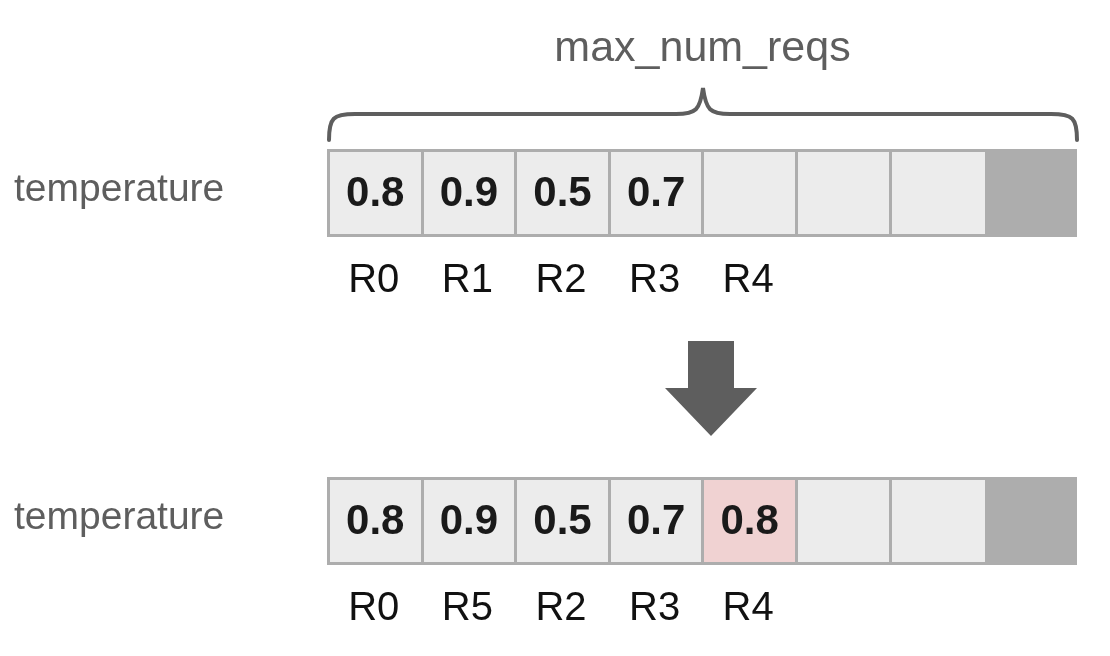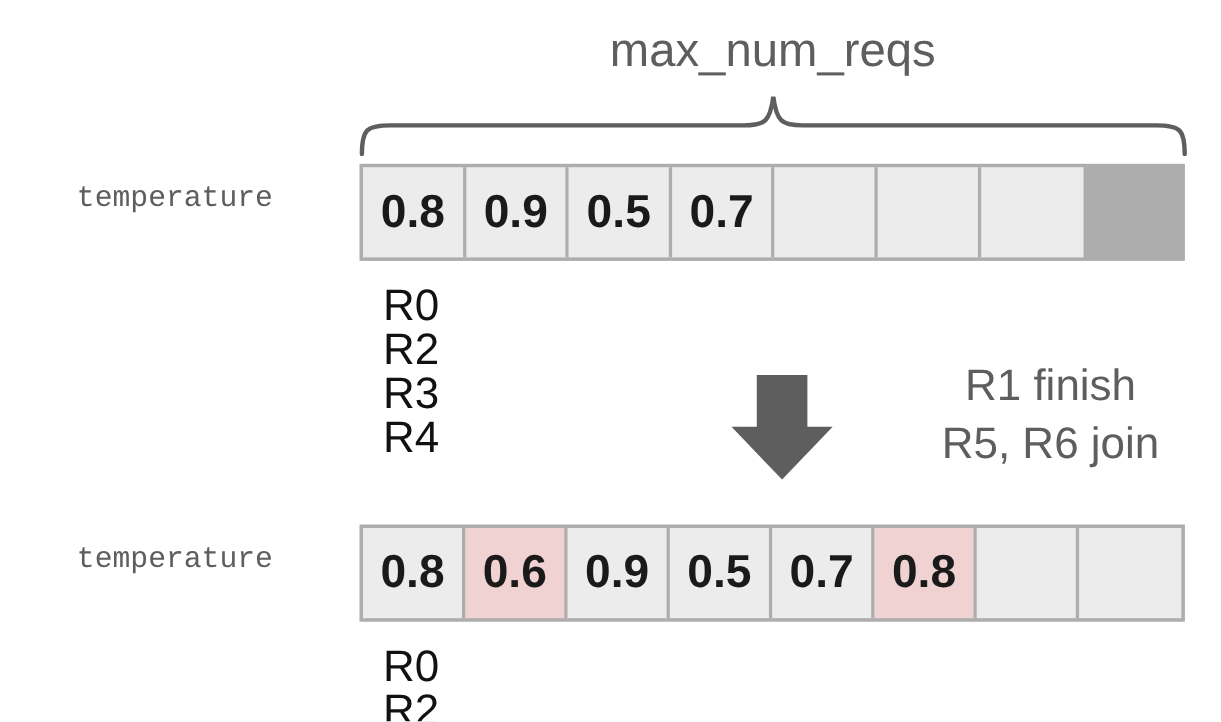--- a/index.html
+++ b/index.html
@@ -32,25 +32,24 @@
     white-space: nowrap;
   }
   
   .title-label.over-array {
     left: 328px;
     width: 749px;
   }
 
   .row-label {
     position: absolute;
-    font-size: 27px;
+    font-size: 39px;
     color: #5e5e5e;
     white-space: nowrap;
-    text-align: center;
-    font-family: Liberation Mono, monospace;
+    text-align: left;
   }
 
   
   .brace {
     position: absolute;
     left: 324px;
     top: 84px;
     width: 757px;
     height: 58px;
   }
@@ -79,21 +78,20 @@
     line-height: 1;
   }
   .cell:last-child { border-right: none; }
   .cell.highlight { background: #f0d2d2; }
   .cell .val { margin-top: -2px; font-weight: bold; }
 
   
   .req-row {
     position: absolute;
     display: flex;
-    flex-direction: column;
   }
   .req {
     width: 93.6px;
     text-align: center;
     font-size: 40px;
     color: #111111;
     line-height: 1;
     white-space: nowrap;
   }
 
@@ -156,47 +154,41 @@
     <div class="cell">
       <span class="val"></span>
     </div>
     <div class="cell">
       <span class="val"></span>
     </div>
   </div>
 
   <div class="req-row" style="left:327px; top:258px; width:750px;">
     <div class="req">R0</div>
+    <div class="req">R1</div>
     <div class="req">R2</div>
     <div class="req">R3</div>
     <div class="req">R4</div>
     <div class="req"></div>
     <div class="req"></div>
     <div class="req"></div>
   </div>
 
   <div class="arrow">
     <svg width="94" height="96" viewBox="0 0 94 96" xmlns="http://www.w3.org/2000/svg">
       <path d="M24 0 L70 0 L70 47 L93 47 L47 95 L1 47 L24 47 Z" fill="#5e5e5e"></path>
     </svg>
   </div>
 
-  <div class="annotation">
-    <div>R1 finish</div>
-    <div>R5, R6 join</div>
-  </div>
 
   <div class="row-label" style="left:14px; top:494px; width:290px;">temperature</div>
 
   <div class="array" style="left:327px; top:477px; width:750px; height:88px;">
     <div class="cell">
       <span class="val">0.8</span>
-    </div>
-    <div class="cell highlight">
-      <span class="val">0.6</span>
     </div>
     <div class="cell">
       <span class="val">0.9</span>
     </div>
     <div class="cell">
       <span class="val">0.5</span>
     </div>
     <div class="cell">
       <span class="val">0.7</span>
     </div>
@@ -206,20 +198,21 @@
     <div class="cell">
       <span class="val"></span>
     </div>
     <div class="cell">
       <span class="val"></span>
     </div>
   </div>
 
   <div class="req-row" style="left:327px; top:586px; width:750px;">
     <div class="req">R0</div>
+    <div class="req">R5</div>
     <div class="req">R2</div>
     <div class="req">R3</div>
     <div class="req">R4</div>
     <div class="req"></div>
     <div class="req"></div>
   </div>
 
 </div>
 
 </body></html>

